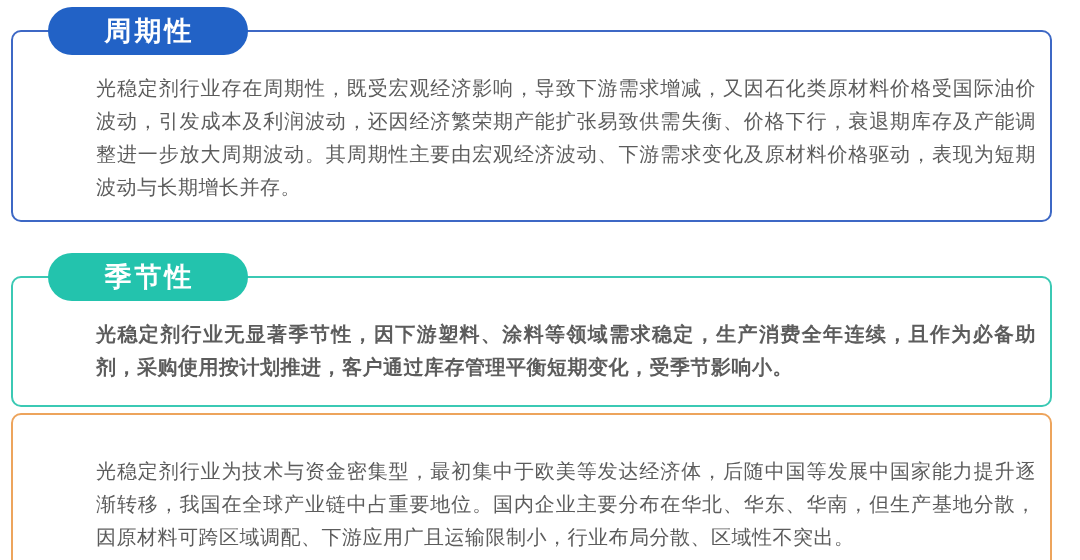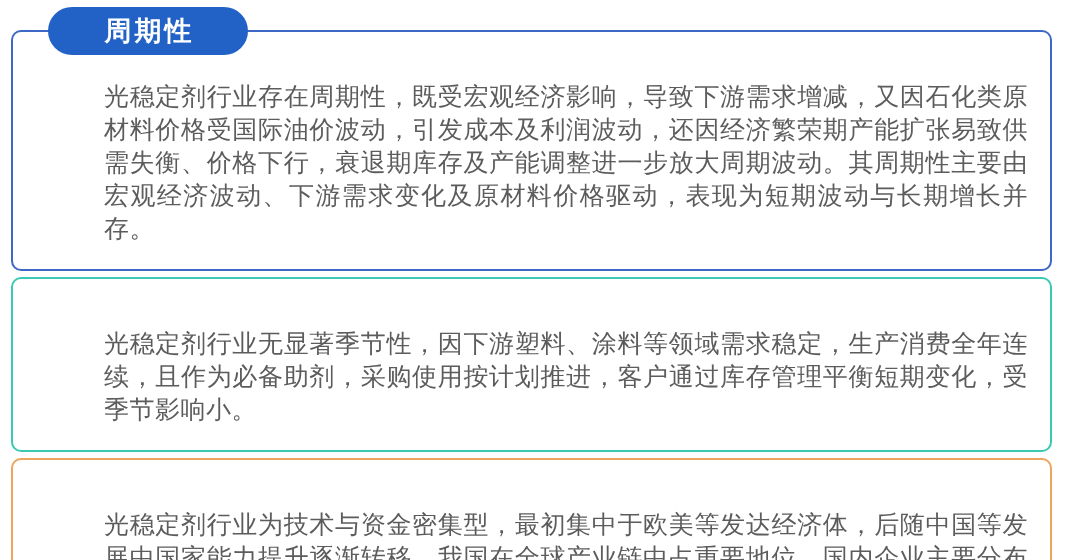--- a/index.html
+++ b/index.html
@@ -53,46 +53,49 @@
     border-radius: 10px;
     background: #ffffff;
     box-sizing: border-box;
     padding: 32px 6px 8px 75px;
   }
   .badge + .box::before {
     
     content: "";
   }
   .box-body {
-    margin: 16px;
+    margin: 8px;
     color: #5c5c5c;
-    font-size: 25px;
+    font-size: 20px;
     line-height: 33px;
     letter-spacing: 0.5px;
     text-align: justify;
   }
   .box-min-1 { min-height: 137px; }
-  .box-min-2 { min-height: 131px; }
+  .box-min-2 { min-height: 131px; font-weight: bold; }
   .box-min-3 { min-height: 131px; }
 </style>
 </head>
 <body>
 
 <div class="canvas">
 
   <div class="section" style="--badge-color: #2262c6; --border-color: #3d68c5;">
     <div class="badge">
       <span class="badge-label">周期性</span>
     </div>
     <div class="box box-min-1">
       <p class="box-body">光稳定剂行业存在周期性，既受宏观经济影响，导致下游需求增减，又因石化类原材料价格受国际油价波动，引发成本及利润波动，还因经济繁荣期产能扩张易致供需失衡、价格下行，衰退期库存及产能调整进一步放大周期波动。其周期性主要由宏观经济波动、下游需求变化及原材料价格驱动，表现为短期波动与长期增长并存。</p>
     </div>
   </div>
 
   <div class="section" style="--badge-color: #23c3ad; --border-color: #3bc9b4;">
+    <div class="badge">
+      <span class="badge-label">季节性</span>
+    </div>
     <div class="box box-min-2">
       <p class="box-body">光稳定剂行业无显著季节性，因下游塑料、涂料等领域需求稳定，生产消费全年连续，且作为必备助剂，采购使用按计划推进，客户通过库存管理平衡短期变化，受季节影响小。</p>
     </div>
   </div>
 
   <div class="section" style="--badge-color: #f7941e; --border-color: #eda45c;">
     <div class="box box-min-3">
       <p class="box-body">光稳定剂行业为技术与资金密集型，最初集中于欧美等发达经济体，后随中国等发展中国家能力提升逐渐转移，我国在全球产业链中占重要地位。国内企业主要分布在华北、华东、华南，但生产基地分散，因原材料可跨区域调配、下游应用广且运输限制小，行业布局分散、区域性不突出。</p>
     </div>
   </div>

